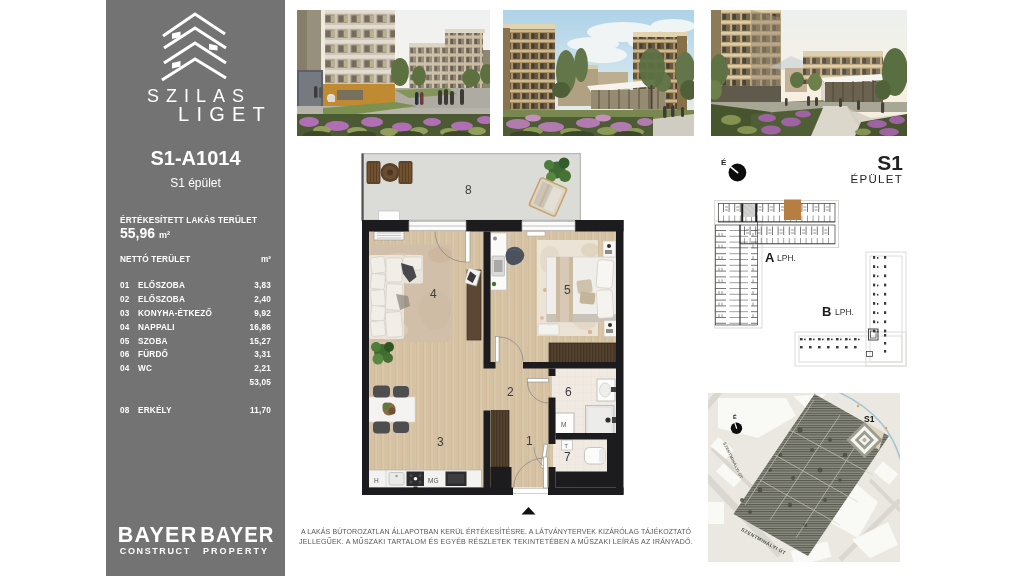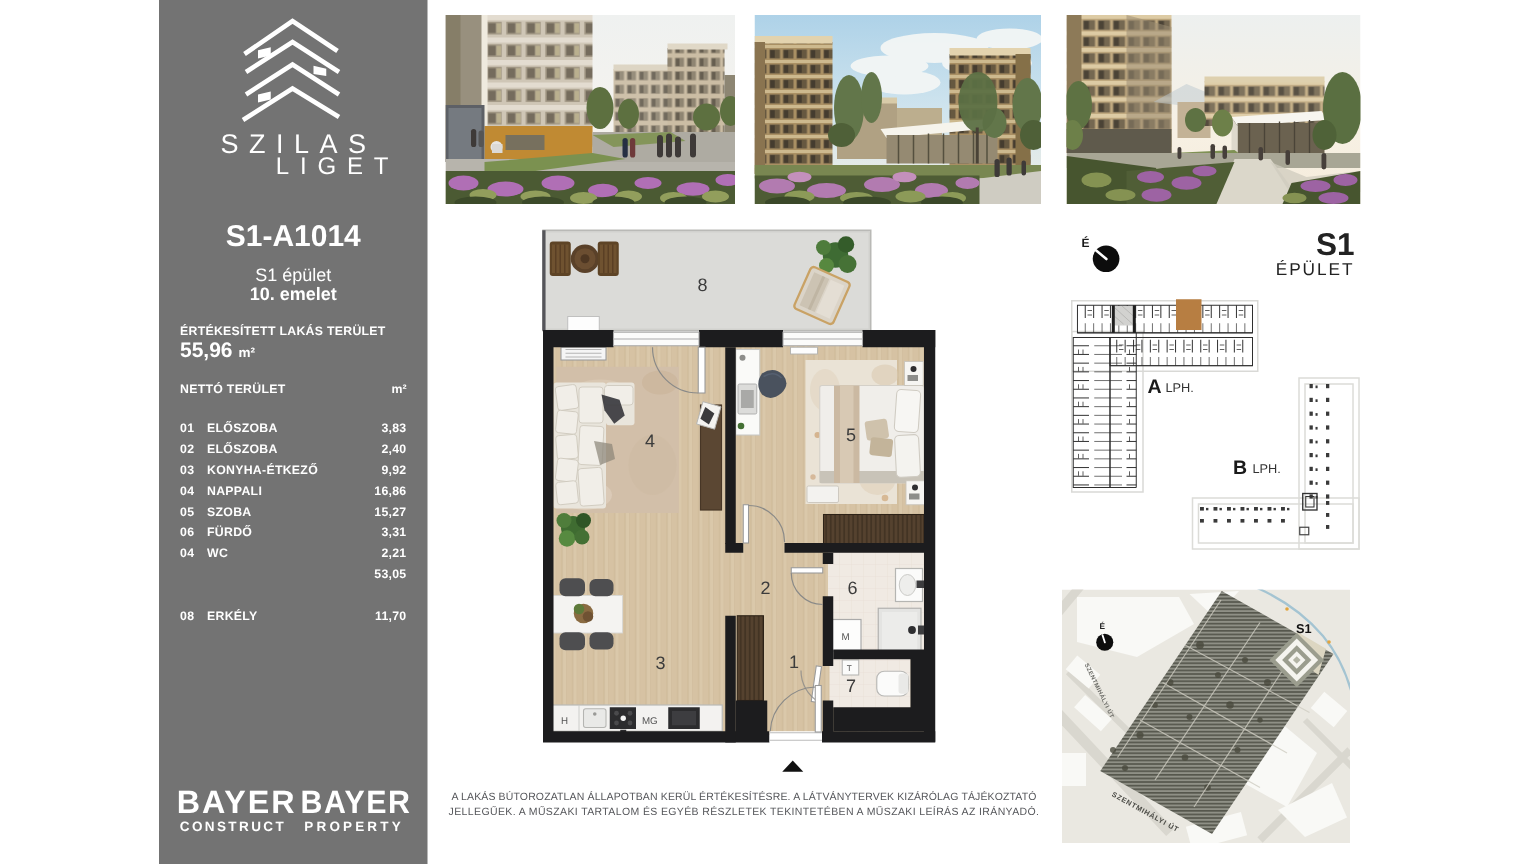--- a/index.html
+++ b/index.html
@@ -23,27 +23,26 @@
     </g>
     <g fill="#fff">
       <polygon points="18,27.5 26.5,25.5 26.5,31 18,33"></polygon>
       <polygon points="55,37.8 63.5,39.8 63.5,44.6 55,43.4"></polygon>
       <polygon points="18,57 26.5,55 26.5,60.4 18,62.4"></polygon>
     </g>
   </svg>
 
   <div class="sb" style="left:0;top:85.5px;width:179px;text-align:center;font-size:18px;letter-spacing:7px;padding-left:7px;box-sizing:border-box;">SZILAS</div>
 
-  <div class="sb" style="left:0;top:103px;width:213px;text-align:center;font-size:16px;letter-spacing:7.2px;padding-left:25px;box-sizing:border-box;">LIGET</div>
+  <div class="sb" style="left:0;top:103px;width:213px;text-align:center;font-size:20px;letter-spacing:7.2px;padding-left:25px;box-sizing:border-box;">LIGET</div>
 
   <div class="sb" style="left:0;top:147px;width:179px;text-align:center;font-size:20px;font-weight:bold;">S1-A1014</div>
 
   <div class="sb" style="left:0;top:176px;width:179px;text-align:center;font-size:12px;font-weight:normal;">S1 épület</div>
 
-  <div class="sb" style="left:0;top:189px;width:179px;text-align:center;font-size:12px;font-weight:bold;">10. emelet</div>
 
   <div class="sb" style="left:14px;top:215.5px;font-size:8.2px;font-weight:bold;letter-spacing:0.2px;">ÉRTÉKESÍTETT LAKÁS TERÜLET</div>
 
   <div class="sb" style="left:14px;top:225px;font-size:14px;font-weight:bold;">55,96 <span style="font-size:9px;">m²</span></div>
 
   <div class="sb" style="left:14px;top:255px;font-size:8.2px;font-weight:bold;letter-spacing:0.2px;">NETTÓ TERÜLET</div>
   <div class="sb" style="right:14px;top:255px;font-size:8.2px;font-weight:bold;">m²</div>
 
   <div class="sb" id="roomtbl" style="left:14px;top:279px;width:151px;font-size:8.2px;font-weight:bold;letter-spacing:0.2px;line-height:13.9px;">
 <div style="position:relative;height:13.9px;"><span>01</span><span style="position:absolute;left:18px;">ELŐSZOBA</span><span style="position:absolute;right:0;">3,83</span></div>

